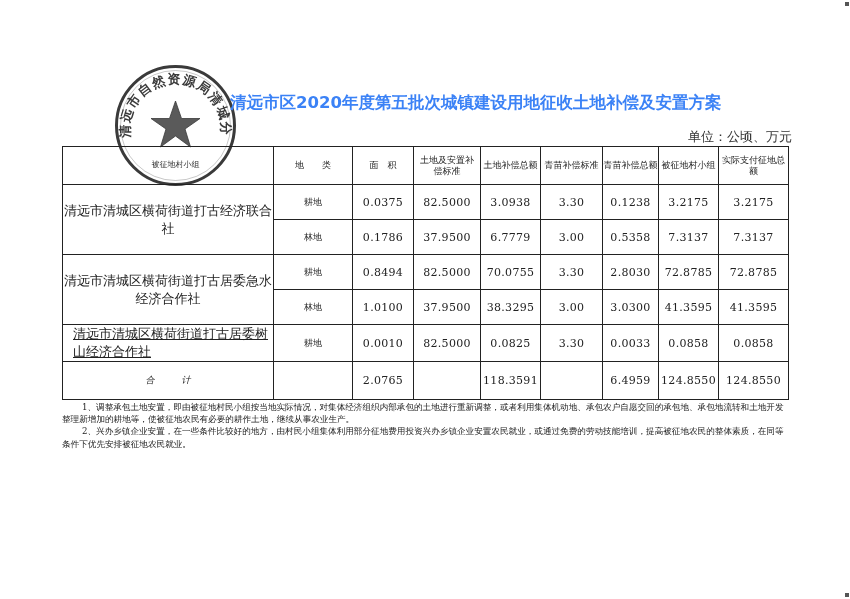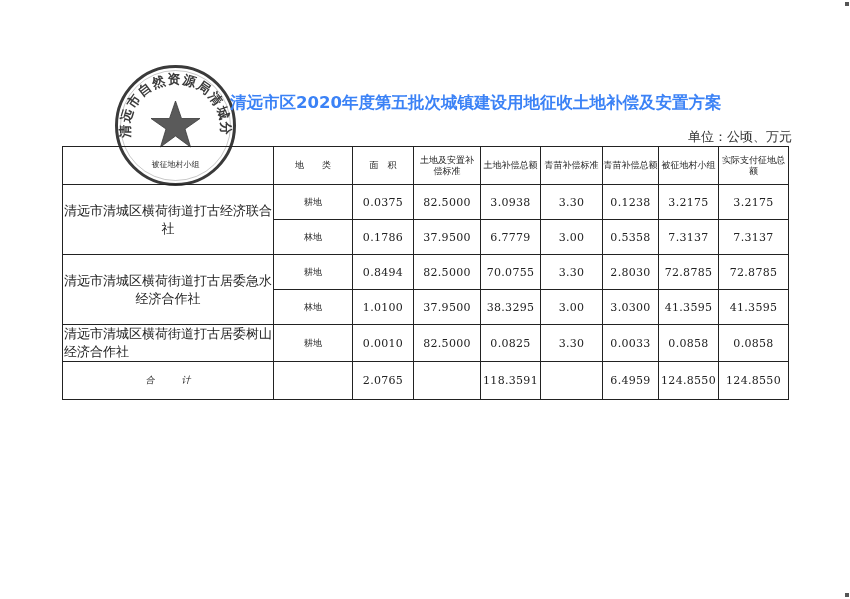--- a/index.html
+++ b/index.html
@@ -119,21 +119,21 @@
     <td class="num">1.0100</td>
     <td class="num">37.9500</td>
     <td class="num">38.3295</td>
     <td class="num">3.00</td>
     <td class="num">3.0300</td>
     <td class="num">41.3595</td>
     <td class="num">41.3595</td>
   </tr>
 
   <tr class="row">
-    <td class="org" style="text-align:left;padding-left:1px;">清远市清城区横荷街道打古居委树山经济合作社</td>
+    <td class="org" style="text-align:left;padding-left:10px;text-decoration:underline;">清远市清城区横荷街道打古居委树山经济合作社</td>
     <td>耕地</td>
     <td class="num">0.0010</td>
     <td class="num">82.5000</td>
     <td class="num">0.0825</td>
     <td class="num">3.30</td>
     <td class="num">0.0033</td>
     <td class="num">0.0858</td>
     <td class="num">0.0858</td>
   </tr>
 
@@ -145,16 +145,18 @@
     <td class="num">118.3591</td>
     <td class="num"></td>
     <td class="num">6.4959</td>
     <td class="num">124.8550</td>
     <td class="num">124.8550</td>
   </tr>
 </tbody>
   </table>
 
 <div class="notes">
+  <p class="ind">1、调整承包土地安置，即由被征地村民小组按当地实际情况，对集体经济组织内部承包的土地进行重新调整，或者利用集体机动地、承包农户自愿交回的承包地、承包地流转和土地开发整理新增加的耕地等，使被征地农民有必要的耕作土地，继续从事农业生产。</p>
+  <p class="ind">2、兴办乡镇企业安置，在一些条件比较好的地方，由村民小组集体利用部分征地费用投资兴办乡镇企业安置农民就业，或通过免费的劳动技能培训，提高被征地农民的整体素质，在同等条件下优先安排被征地农民就业。</p>
 </div>
 
 <div class="corner-mark" style="left:845px;top:2px;"></div>
 <div class="corner-mark" style="left:845px;top:593px;"></div>
 
 </body></html>

